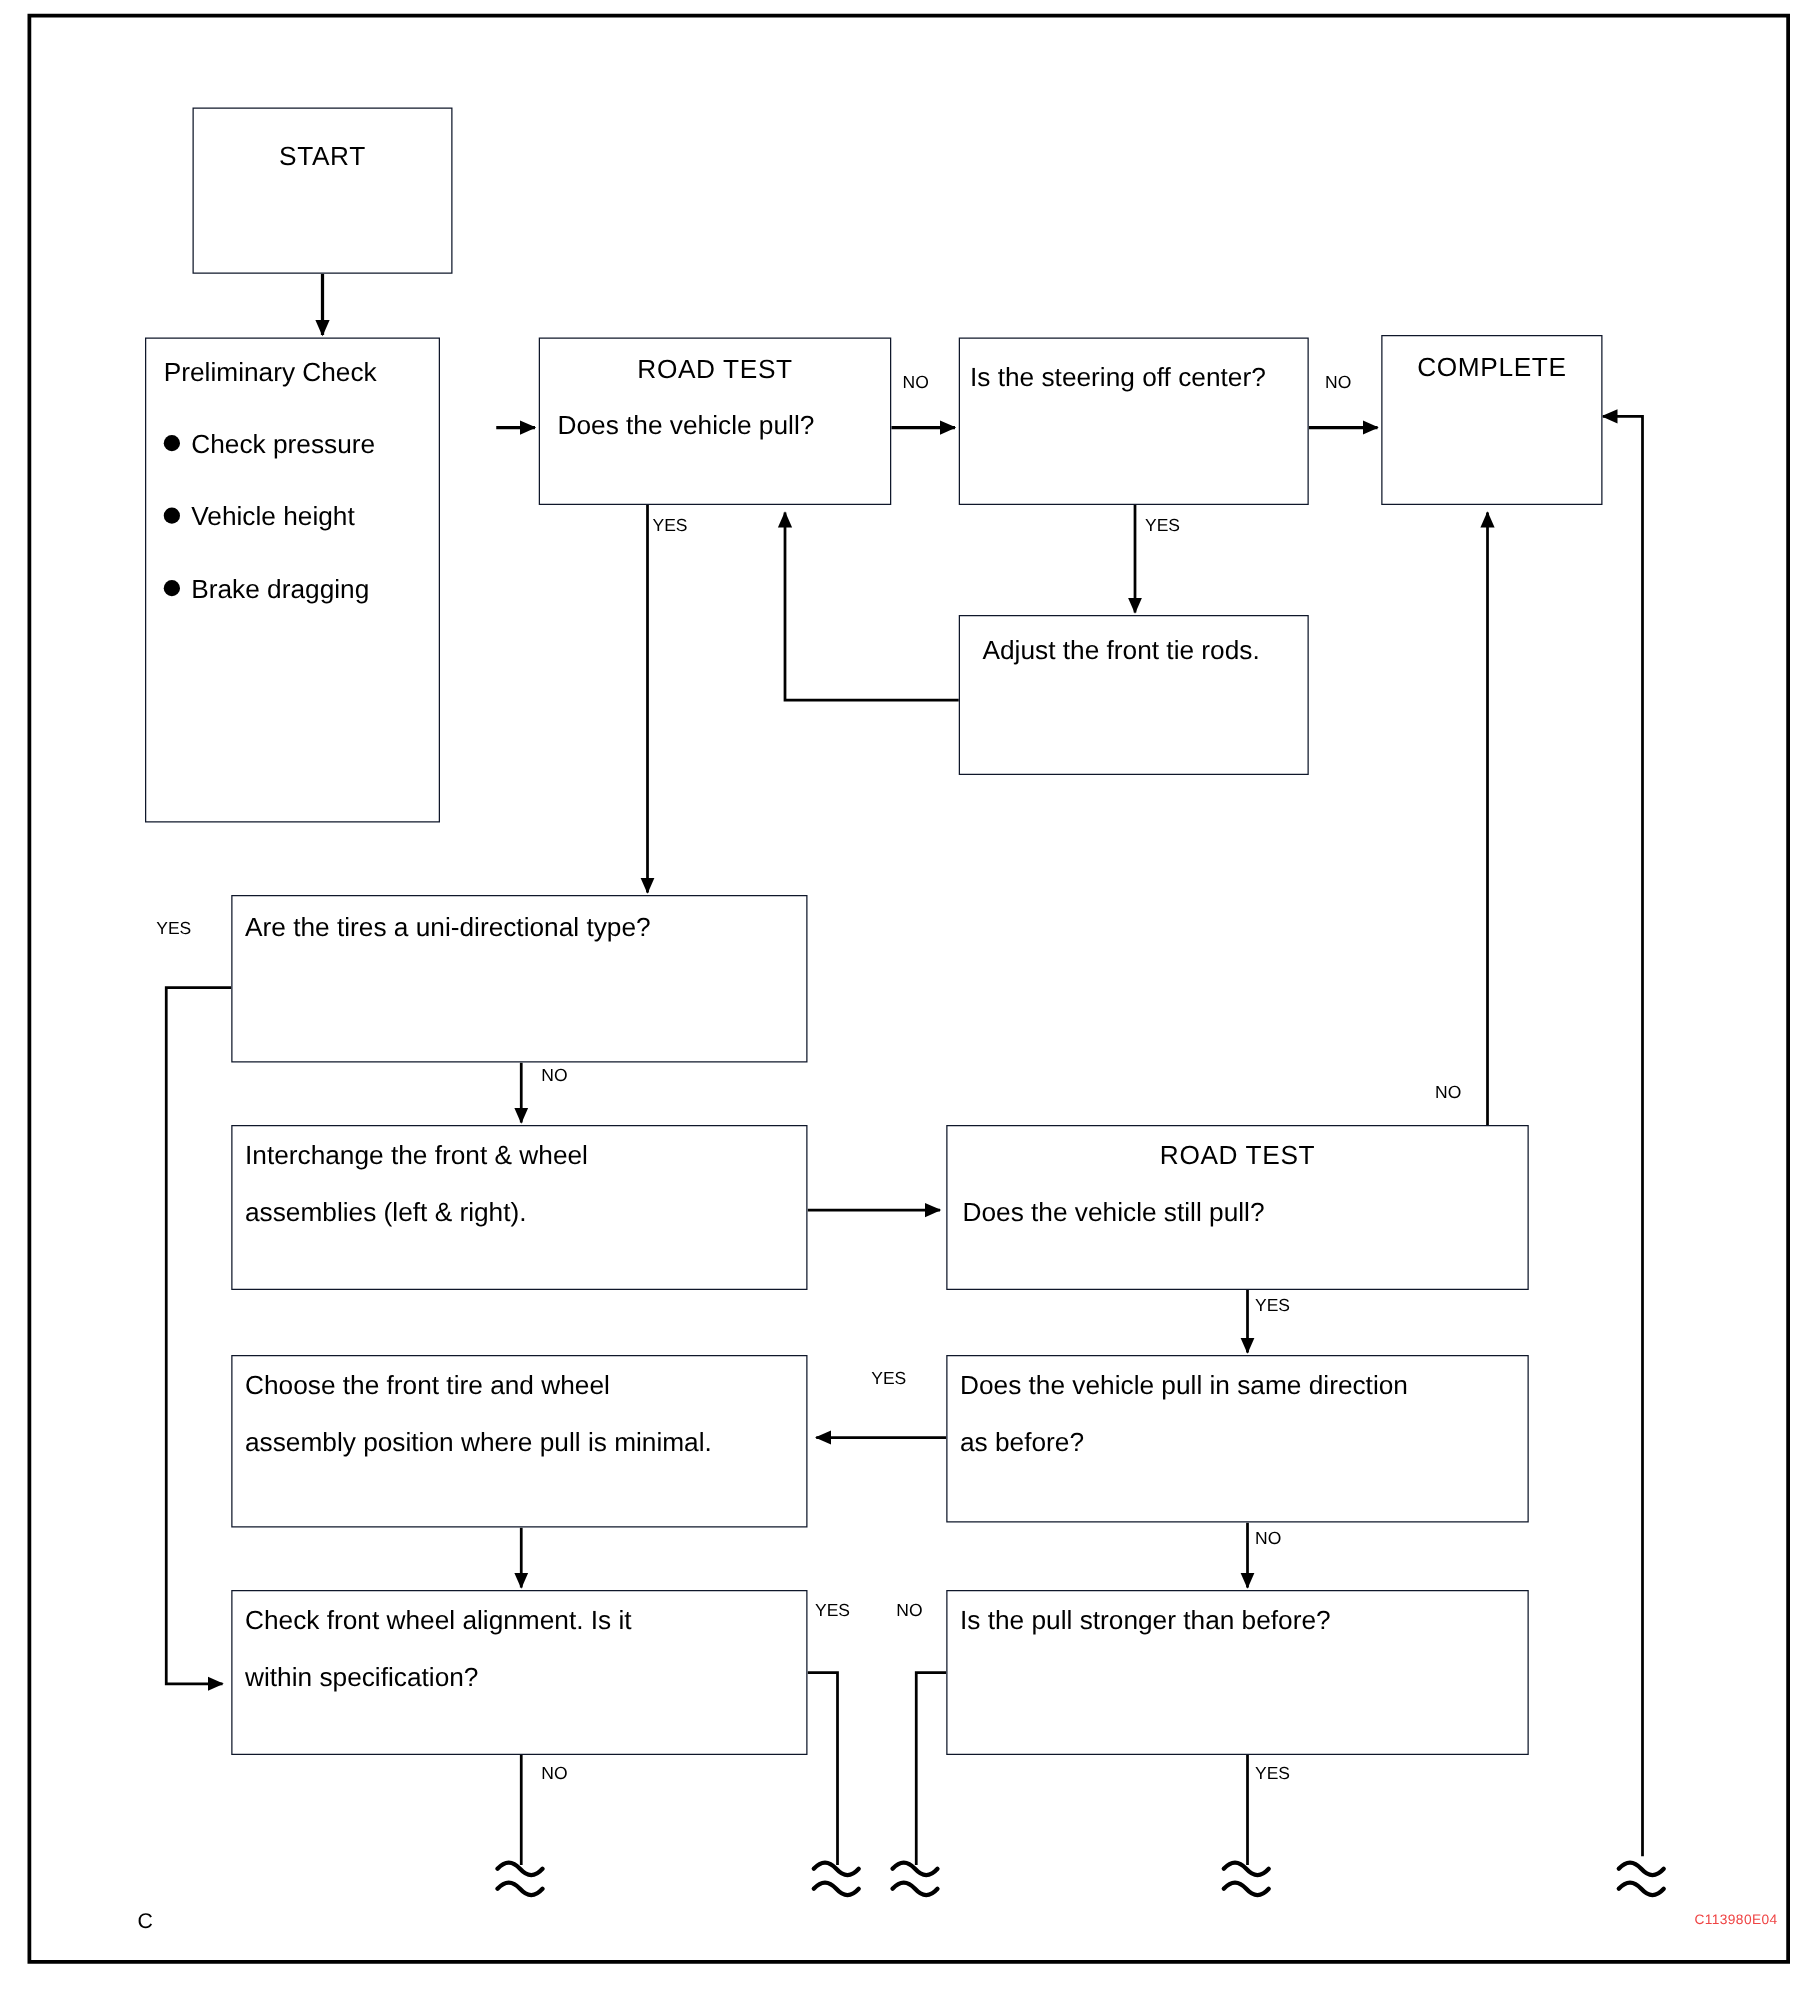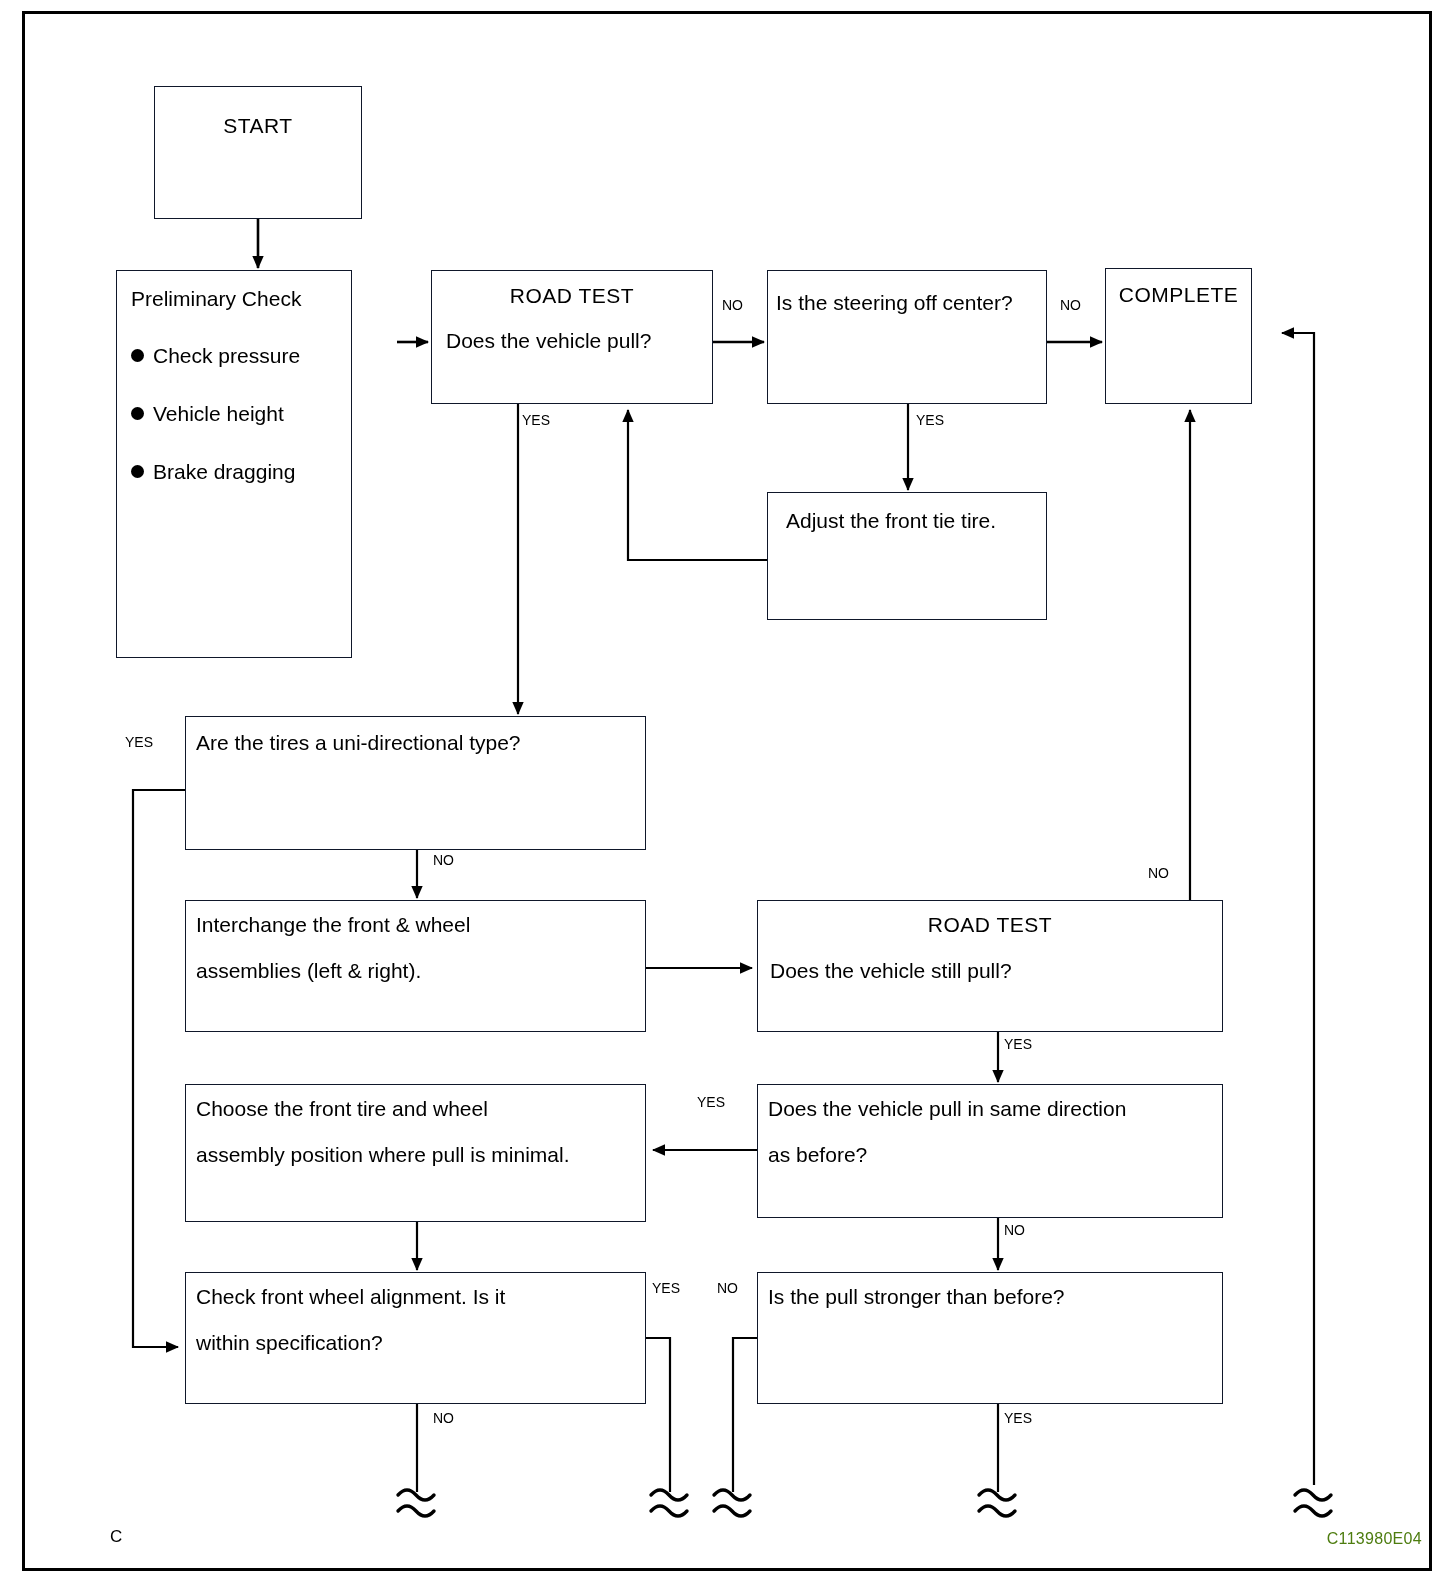--- a/index.html
+++ b/index.html
@@ -5,21 +5,21 @@
   html,body{margin:0;padding:0;background:#ffffff;}
   body{font-family:"Liberation Sans","DejaVu Sans",sans-serif;}
   #page{position:relative;width:1456px;height:1592px;background:#fff;overflow:hidden;}
   #frame{position:absolute;left:22px;top:11px;width:1410px;height:1560px;border:3px solid #000;box-sizing:border-box;}
   .node{position:absolute;border:1px solid #0f172a;background:#fff;box-sizing:border-box;}
   .node .ttl{position:absolute;left:0;right:0;text-align:center;font-size:21px;color:#000;letter-spacing:.5px;}
   .node .ln{position:absolute;font-size:21px;color:#000;white-space:nowrap;}
   .bullet{display:inline-block;width:13px;height:13px;border-radius:50%;background:#000;vertical-align:middle;margin-right:9px;position:relative;top:-2px;}
   .lbl{position:absolute;font-size:14px;color:#000;white-space:nowrap;}
   .corner-c{position:absolute;left:110px;top:1527px;font-size:17px;color:#000;}
-  .code{position:absolute;right:34px;top:1530px;font-size:16px;color:#4d7c0f;letter-spacing:.3px;}
+  .code{position:absolute;right:34px;top:1530px;font-size:11px;color:#ef4444;letter-spacing:.3px;}
   svg.wires{position:absolute;left:0;top:0;width:1456px;height:1592px;pointer-events:none;}
 </style>
 </head>
 <body>
 
 <div id="page">
   <div id="frame"></div>
 
   <svg class="wires" viewBox="0 0 1456 1592">
     <defs>
@@ -98,26 +98,26 @@
 
   <div class="node" style="left:431px;top:270px;width:282px;height:134px;">
     <div class="ttl" style="top:13px;">ROAD TEST</div>
     <div class="ln" style="left:14px;top:58px;">Does the vehicle pull?</div>
   </div>
 
   <div class="node" style="left:767px;top:270px;width:280px;height:134px;">
     <div class="ln" style="left:8px;top:20px;">Is the steering off center?</div>
   </div>
 
-  <div class="node" style="left:1105px;top:268px;width:147px;height:136px;">
+  <div class="node" style="left:1105px;top:268px;width:177px;height:136px;">
     <div class="ttl" style="top:14px;">COMPLETE</div>
   </div>
 
   <div class="node" style="left:767px;top:492px;width:280px;height:128px;">
-    <div class="ln" style="left:18px;top:16px;">Adjust the front tie tire.</div>
+    <div class="ln" style="left:18px;top:16px;">Adjust the front tie rods.</div>
   </div>
 
   <div class="node" style="left:185px;top:716px;width:461px;height:134px;">
     <div class="ln" style="left:10px;top:14px;">Are the tires a uni-directional type?</div>
   </div>
 
   <div class="node" style="left:185px;top:900px;width:461px;height:132px;">
     <div class="ln" style="left:10px;top:12px;">Interchange the front &amp; wheel</div>
     <div class="ln" style="left:10px;top:58px;">assemblies (left &amp; right).</div>
   </div>

